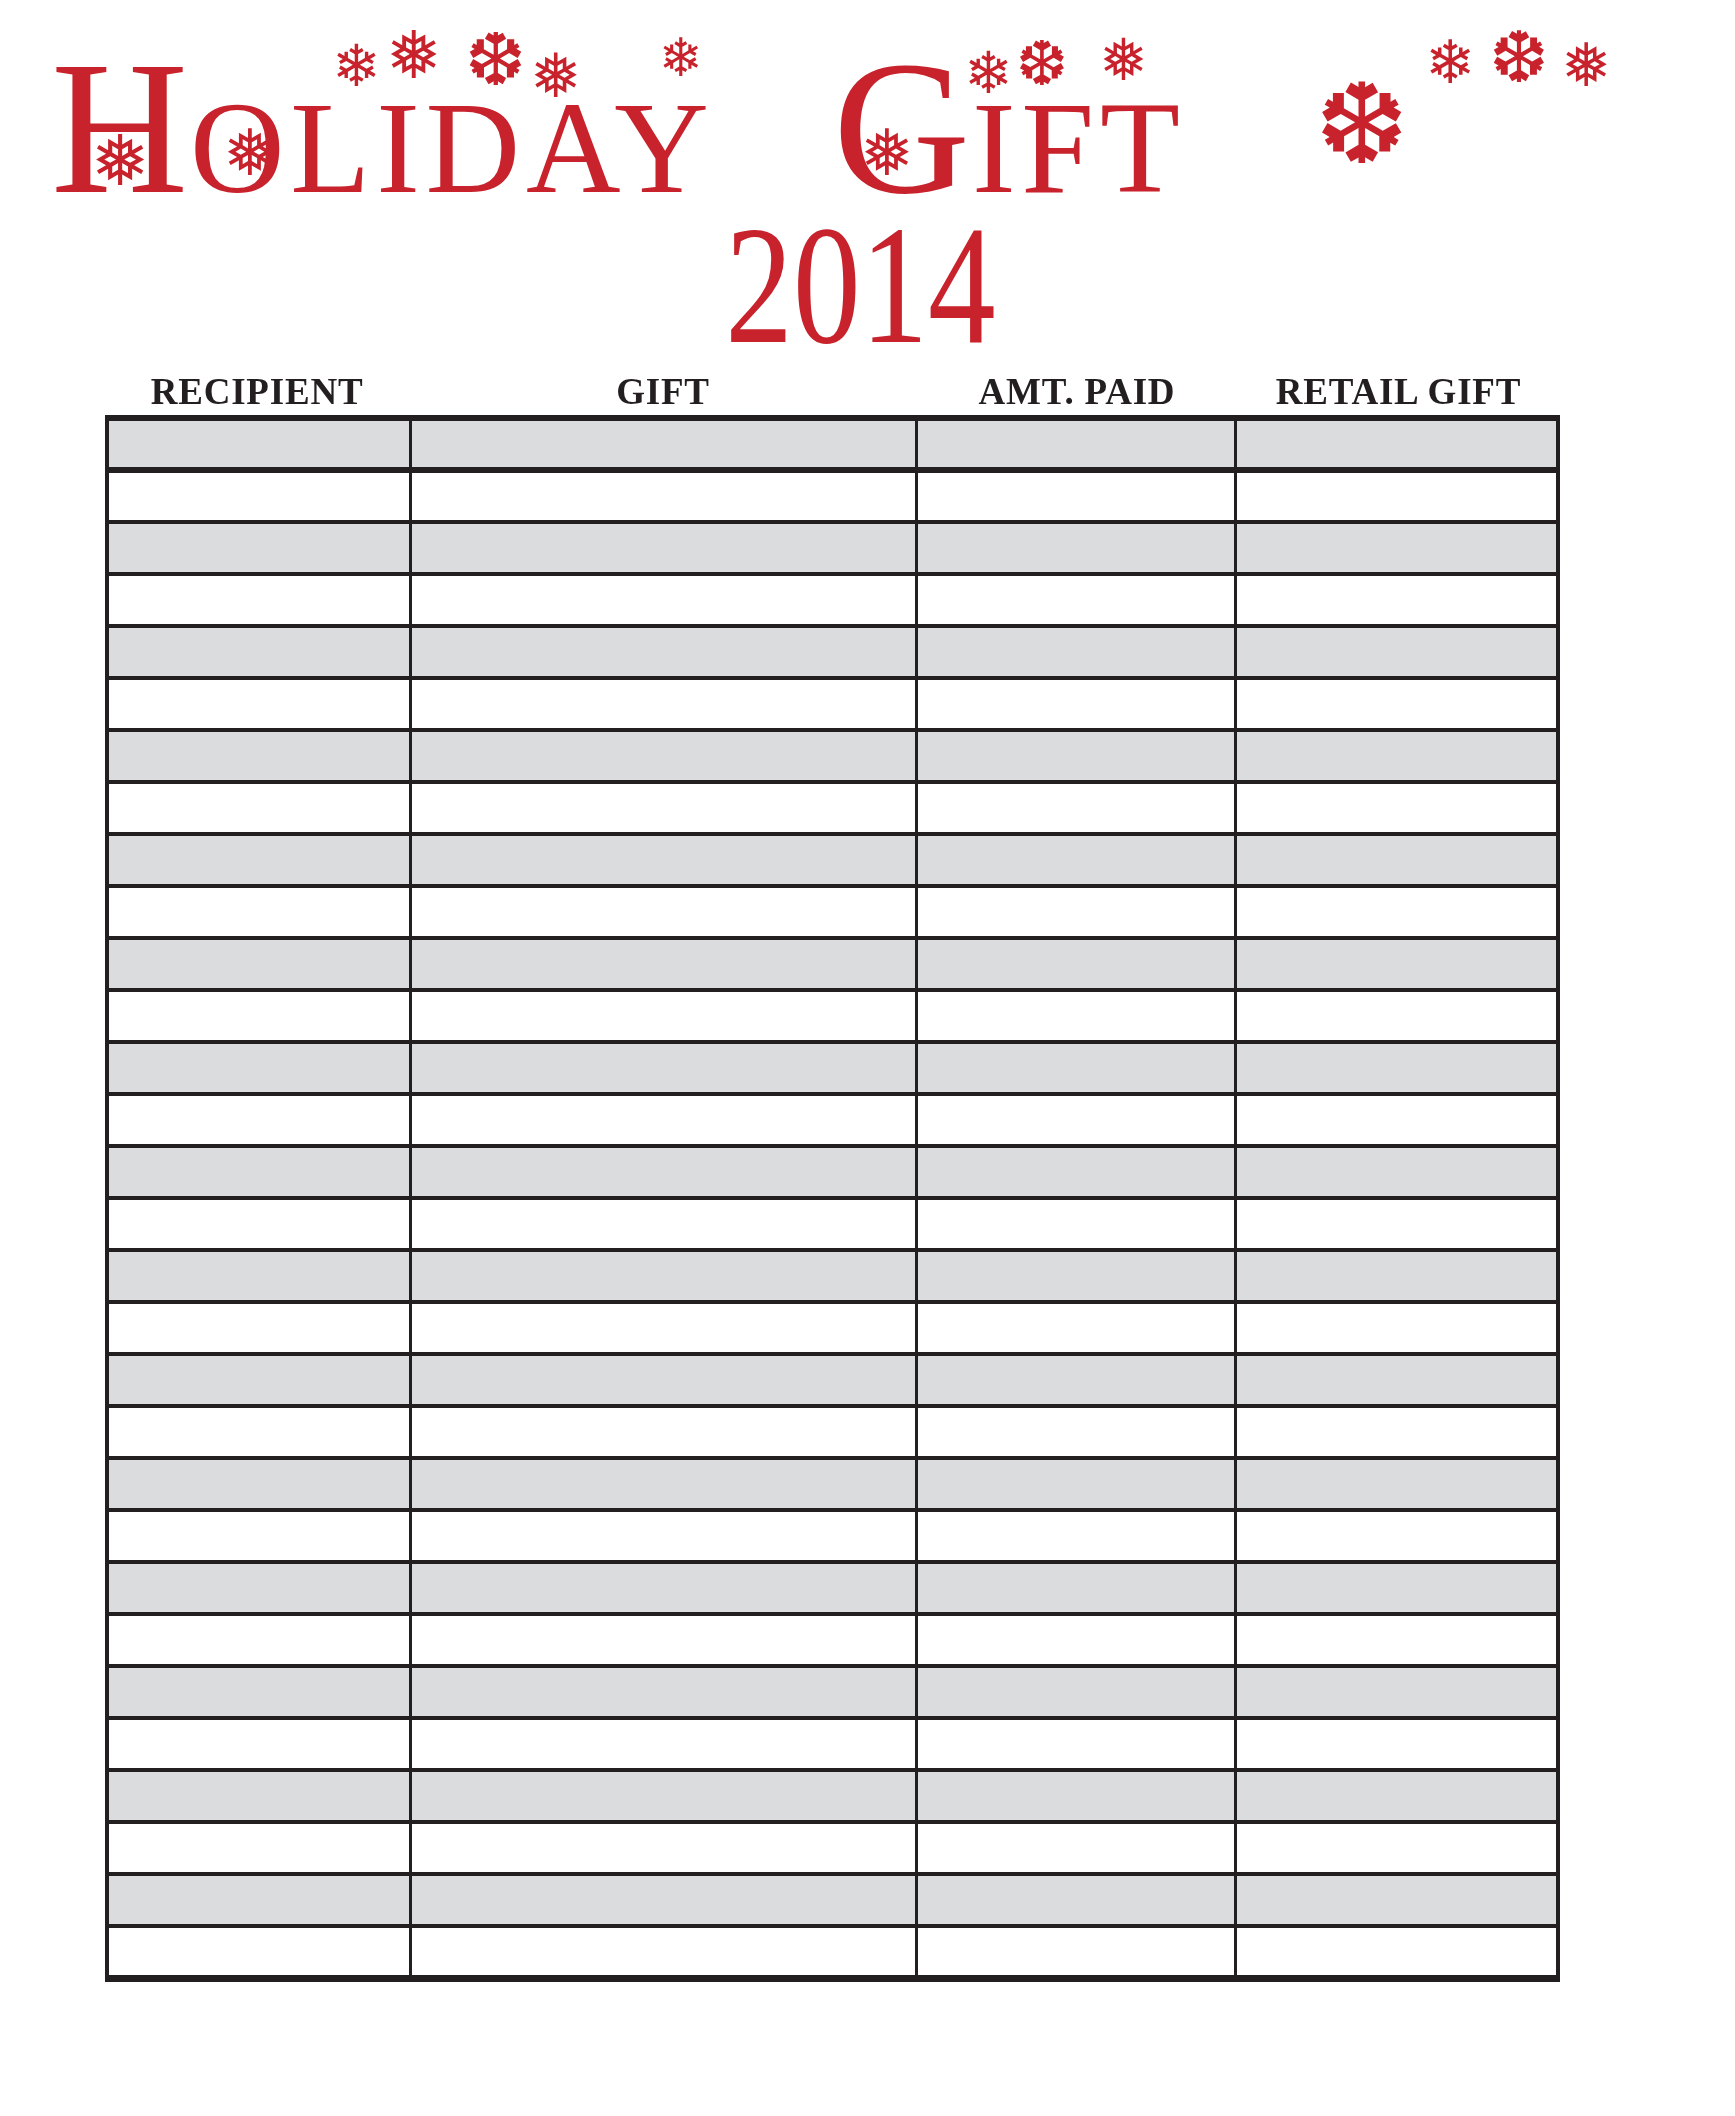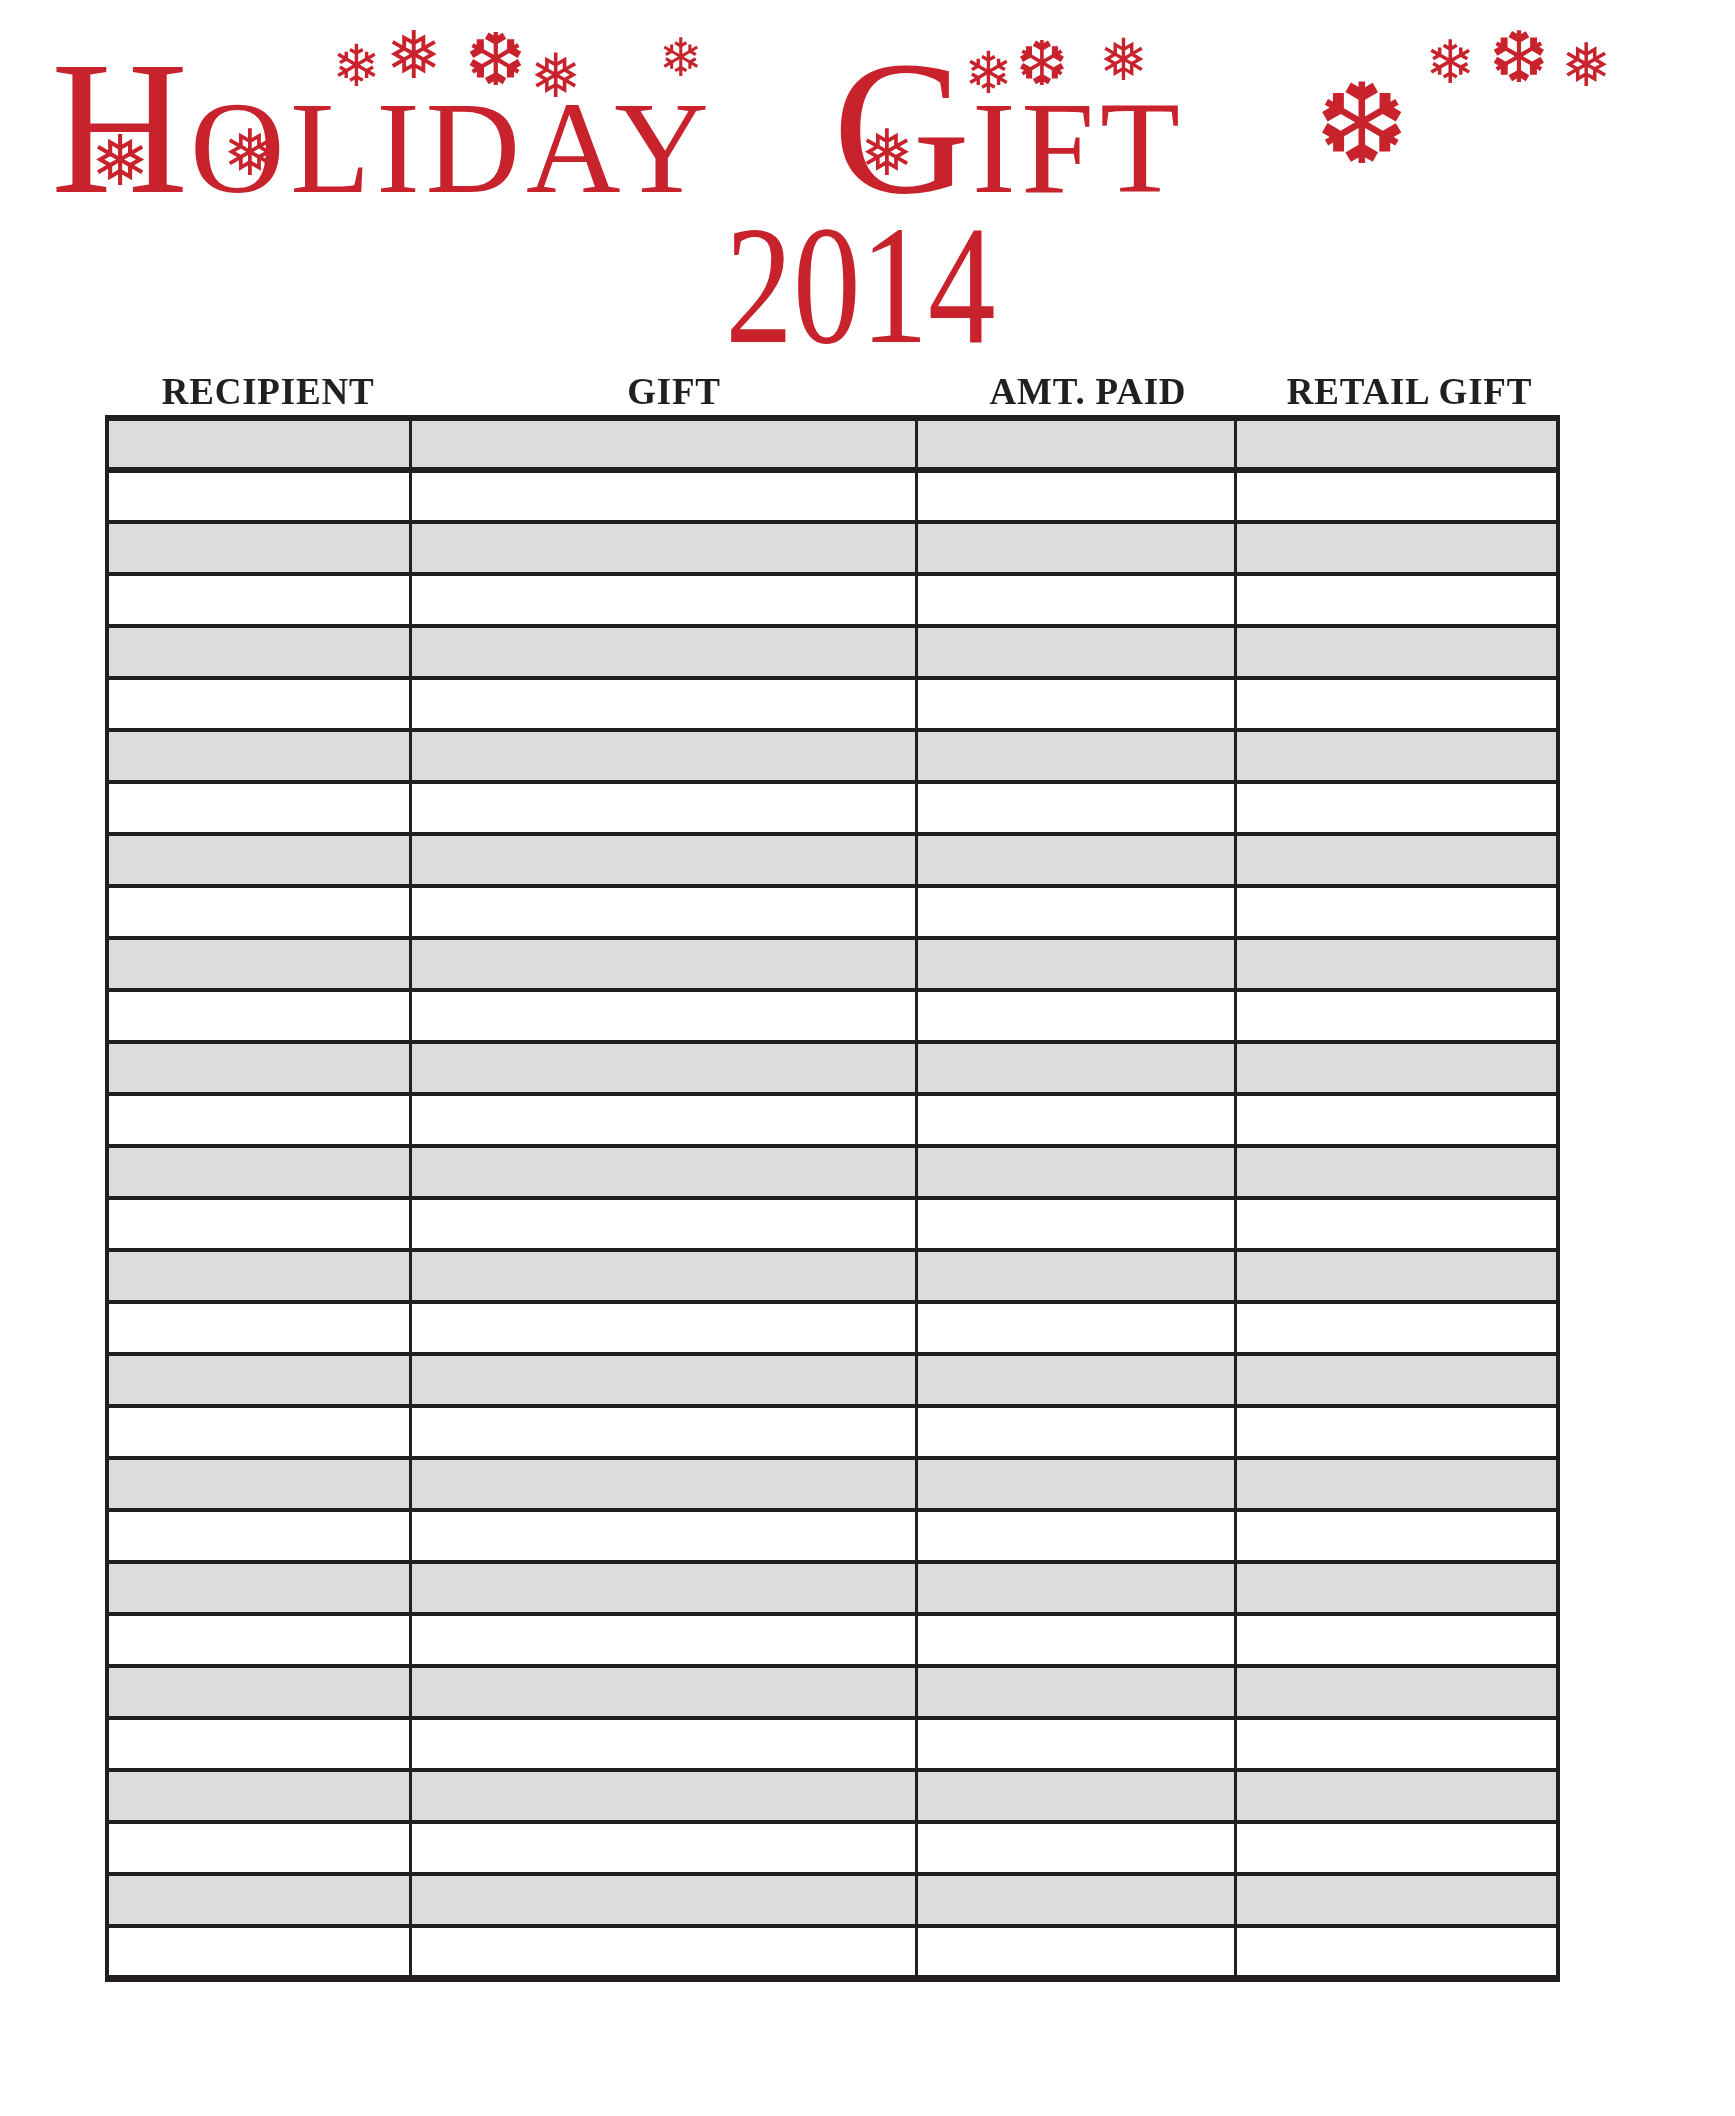--- a/index.html
+++ b/index.html
@@ -55,21 +55,21 @@
   .f9{left:964px;top:44px;font-size:58px;}
   .f10{left:1016px;top:33px;font-size:62px;}
   .f11{left:1099px;top:31px;font-size:58px;}
   .f12{left:1315px;top:68px;font-size:112px;}
   .f13{left:1425px;top:32px;font-size:60px;}
   .f14{left:1489px;top:22px;font-size:71px;}
   .f15{left:1561px;top:35px;font-size:60px;}
 
   
   .col-headers{
-    position:absolute;left:116px;top:362px;width:1455px;height:48px;
+    position:absolute;left:105px;top:362px;width:1455px;height:48px;
     display:grid;grid-template-columns:20.9% 34.9% 22.0% 22.2%;
     align-items:end;justify-items:center;
   }
   .col-header{
     font-size:37px;font-weight:bold;line-height:1;
     letter-spacing:0.8px;color:var(--ink-black,#231f20);
     white-space:nowrap;
   }
 
   

